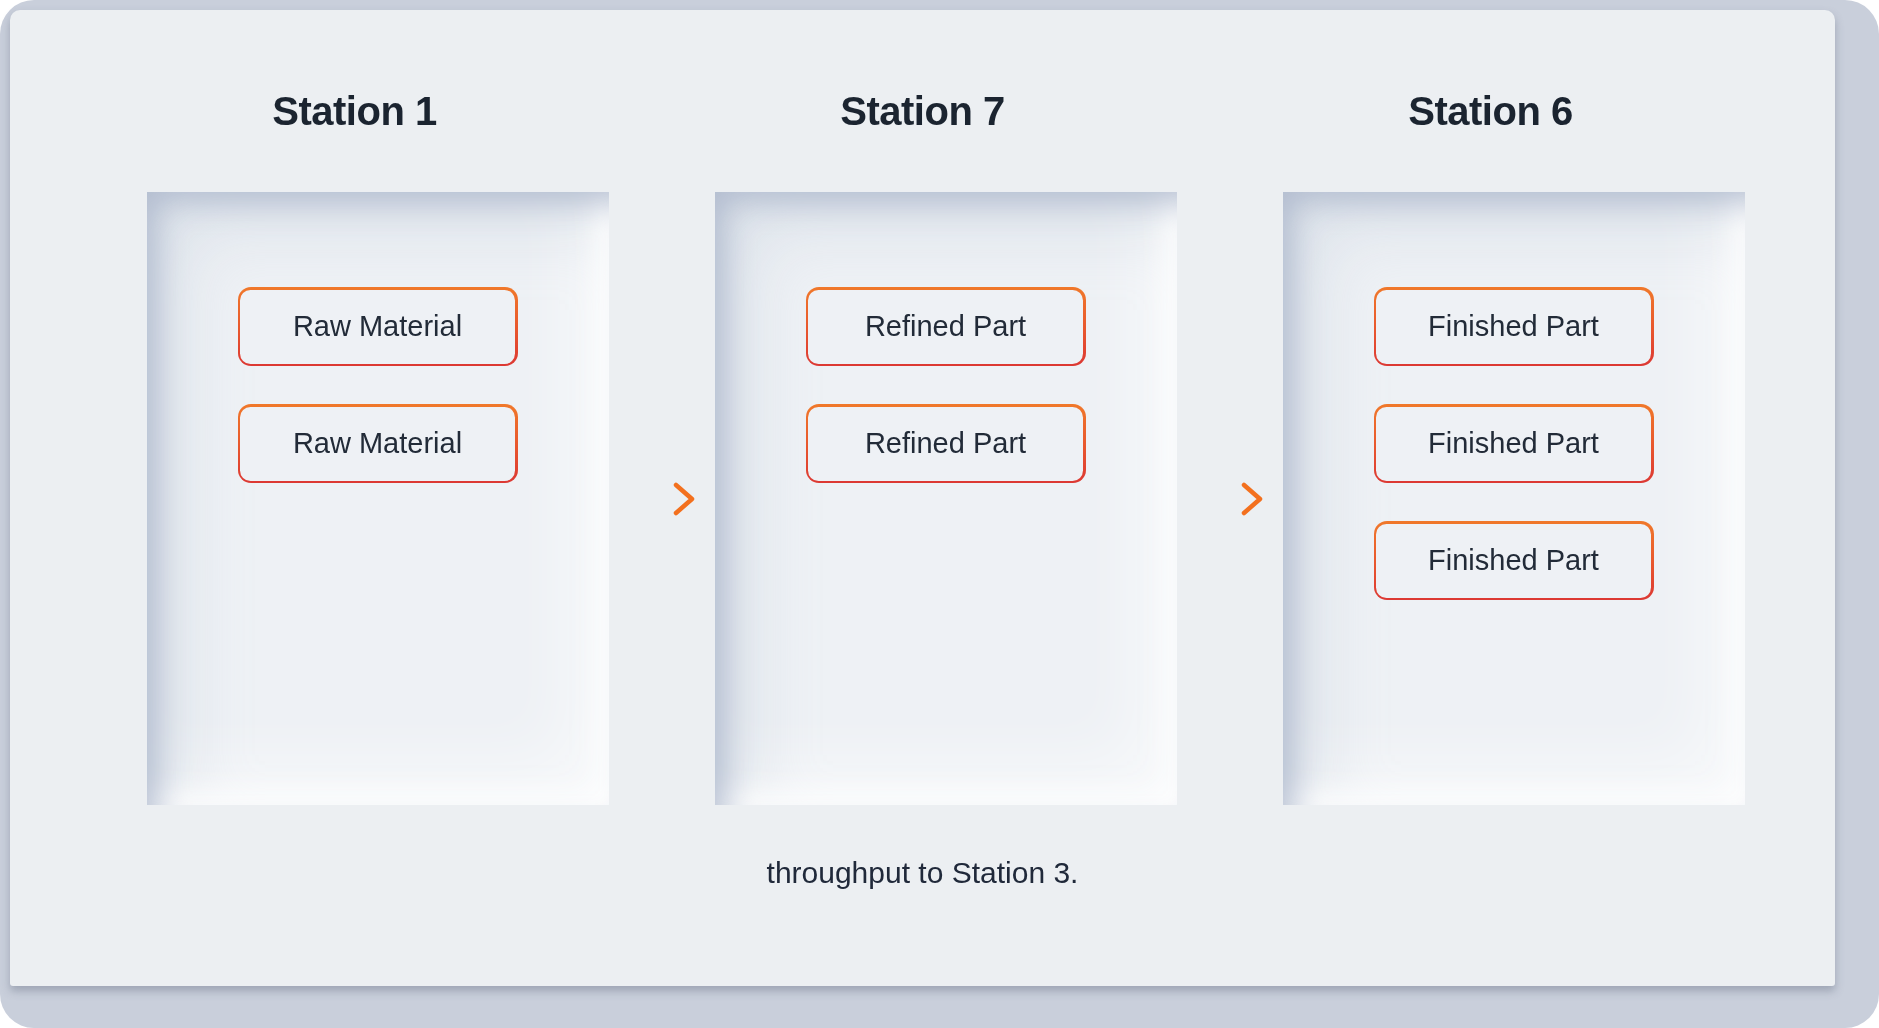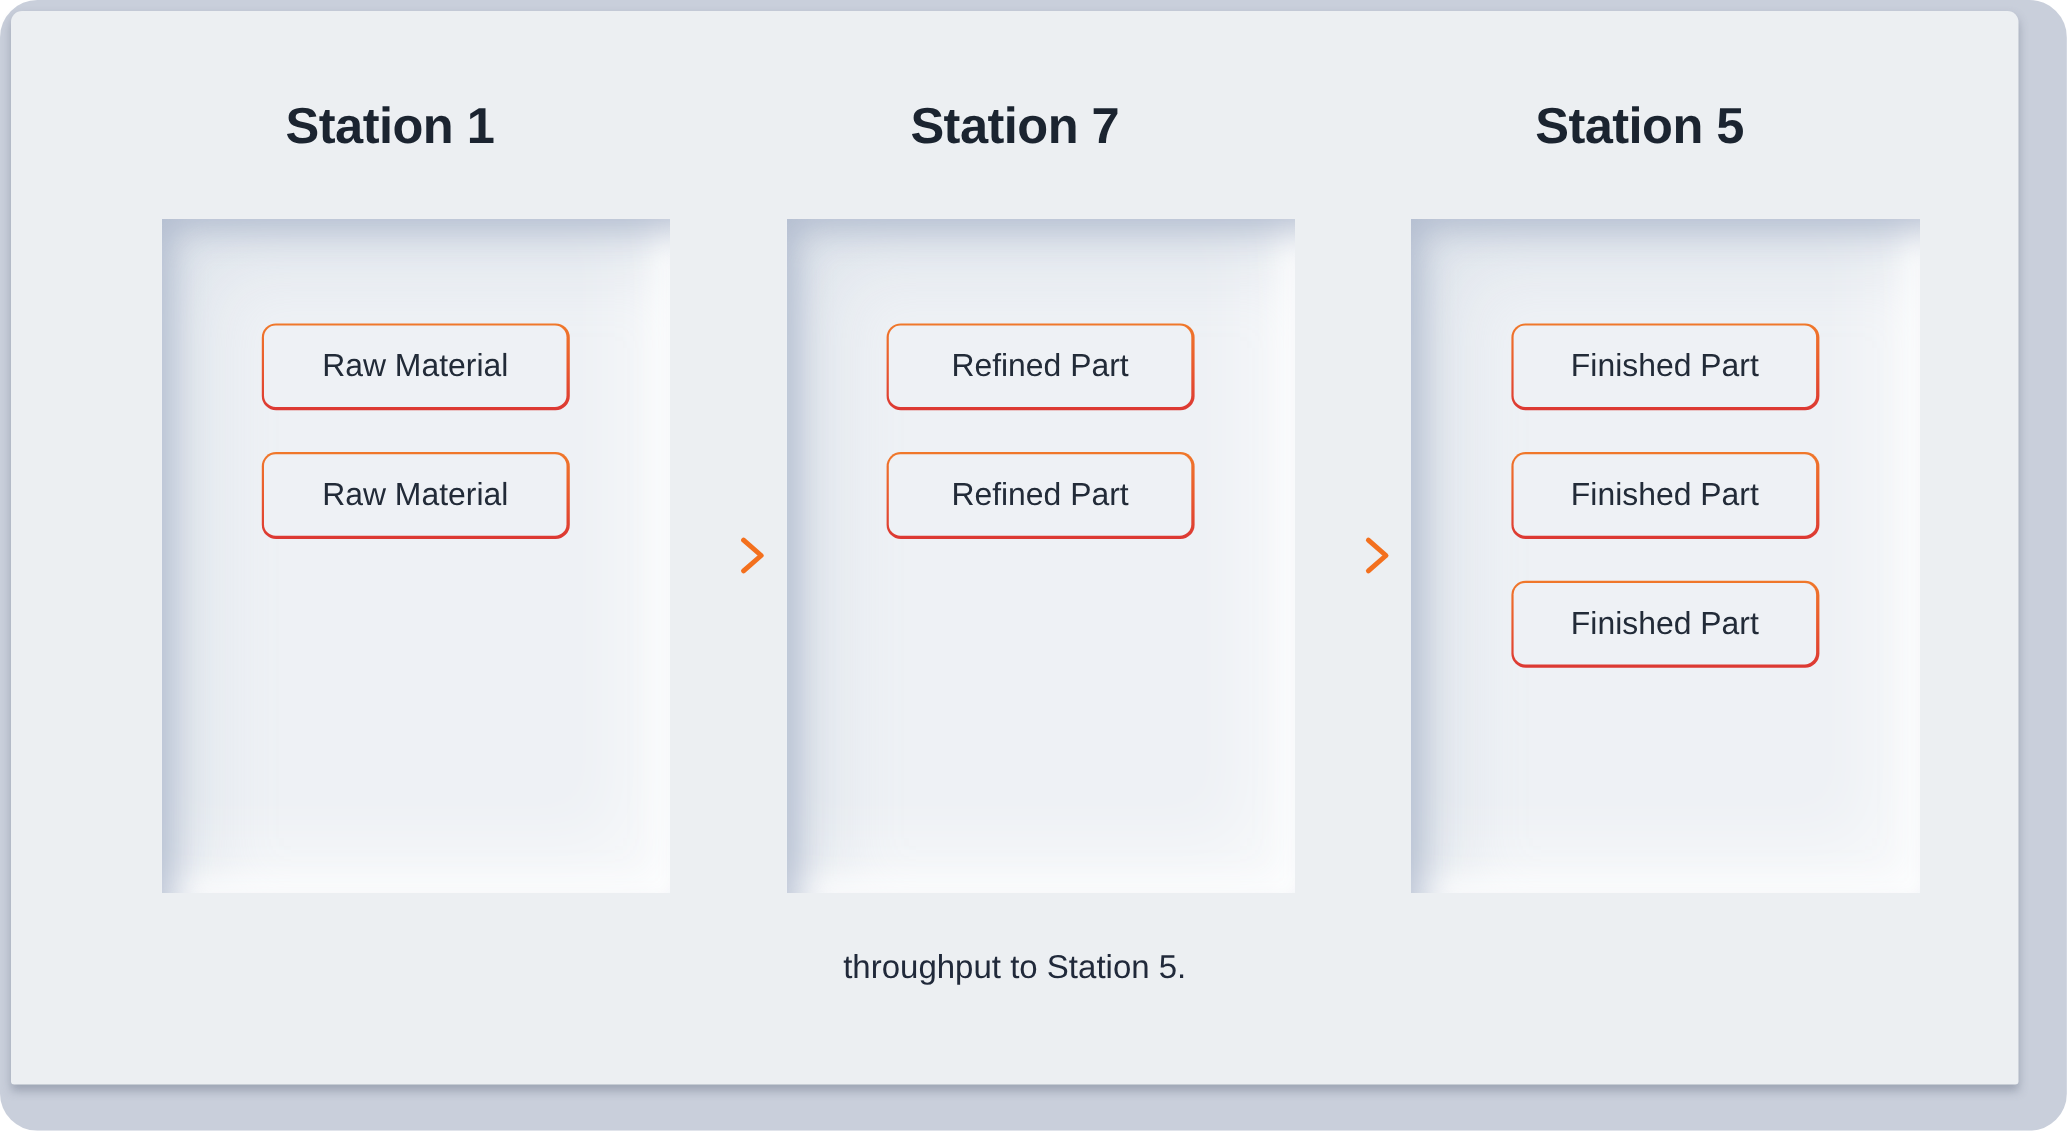--- a/index.html
+++ b/index.html
@@ -34,21 +34,21 @@
   }
 
   .headings-row {
     display: flex;
     justify-content: center;
     margin-top: 78px;
   }
   .station-title {
     width: 462px;
     text-align: center;
-    font-size: 46px;
+    font-size: 40px;
     line-height: 1.15;
     font-weight: 700;
     letter-spacing: -0.5px;
     color: #1b2430;
   }
   .spacer { width: 106px; }
 
   .panels-row {
     display: flex;
     justify-content: center;
@@ -115,21 +115,21 @@
 <div class="viewport">
   <div class="page-bg"></div>
 
   <div class="card">
 
     <div class="headings-row">
       <div class="station-title">Station 1</div>
       <div class="spacer"></div>
       <div class="station-title">Station 7</div>
       <div class="spacer"></div>
-      <div class="station-title">Station 5</div>
+      <div class="station-title">Station 6</div>
     </div>
 
     <div class="panels-row">
 
       <div class="station-panel">
         <div class="part-box">
           <div class="part-box-inner">
             <span class="part-label">Raw Material</span>
           </div>
         </div>
@@ -193,17 +193,17 @@
         <div class="part-box">
           <div class="part-box-inner">
             <span class="part-label">Finished Part</span>
           </div>
         </div>
       </div>
 
     </div>
 
     <div class="caption">
-      <div>throughput to Station 5.</div>
+      <div>throughput to Station 3.</div>
     </div>
 
   </div>
 </div>
 
 </body></html>

